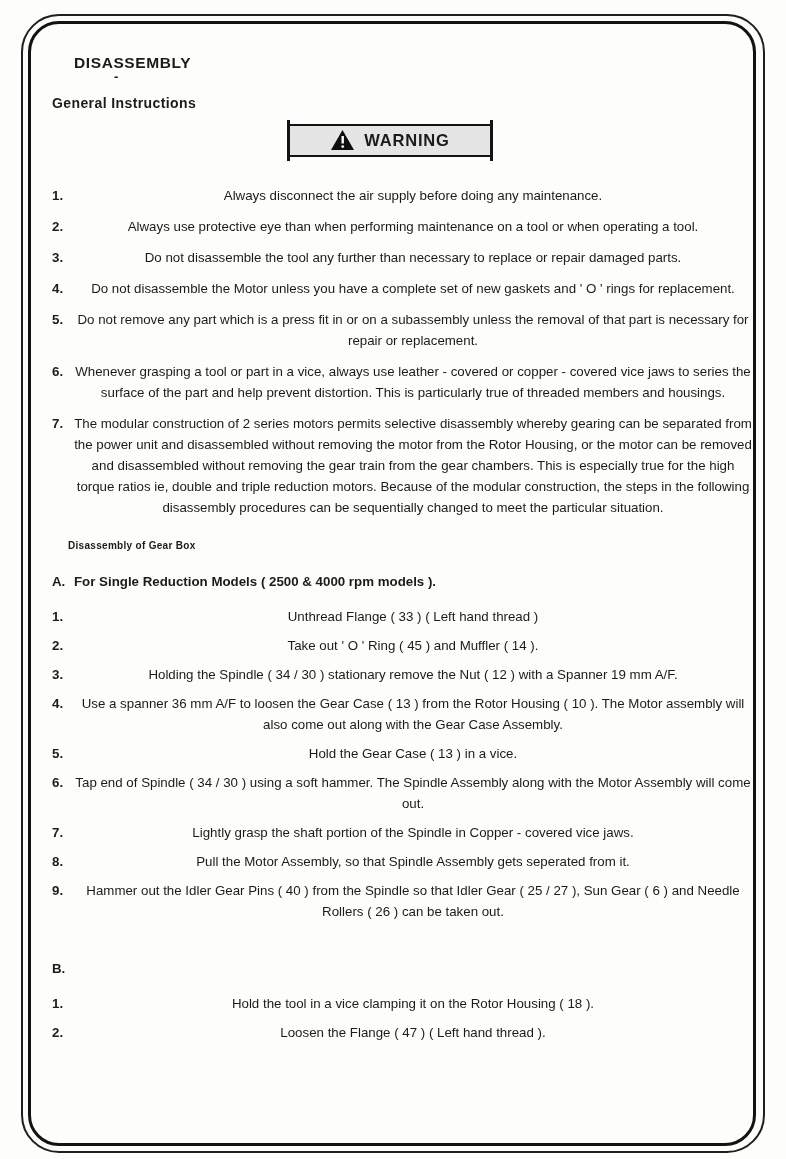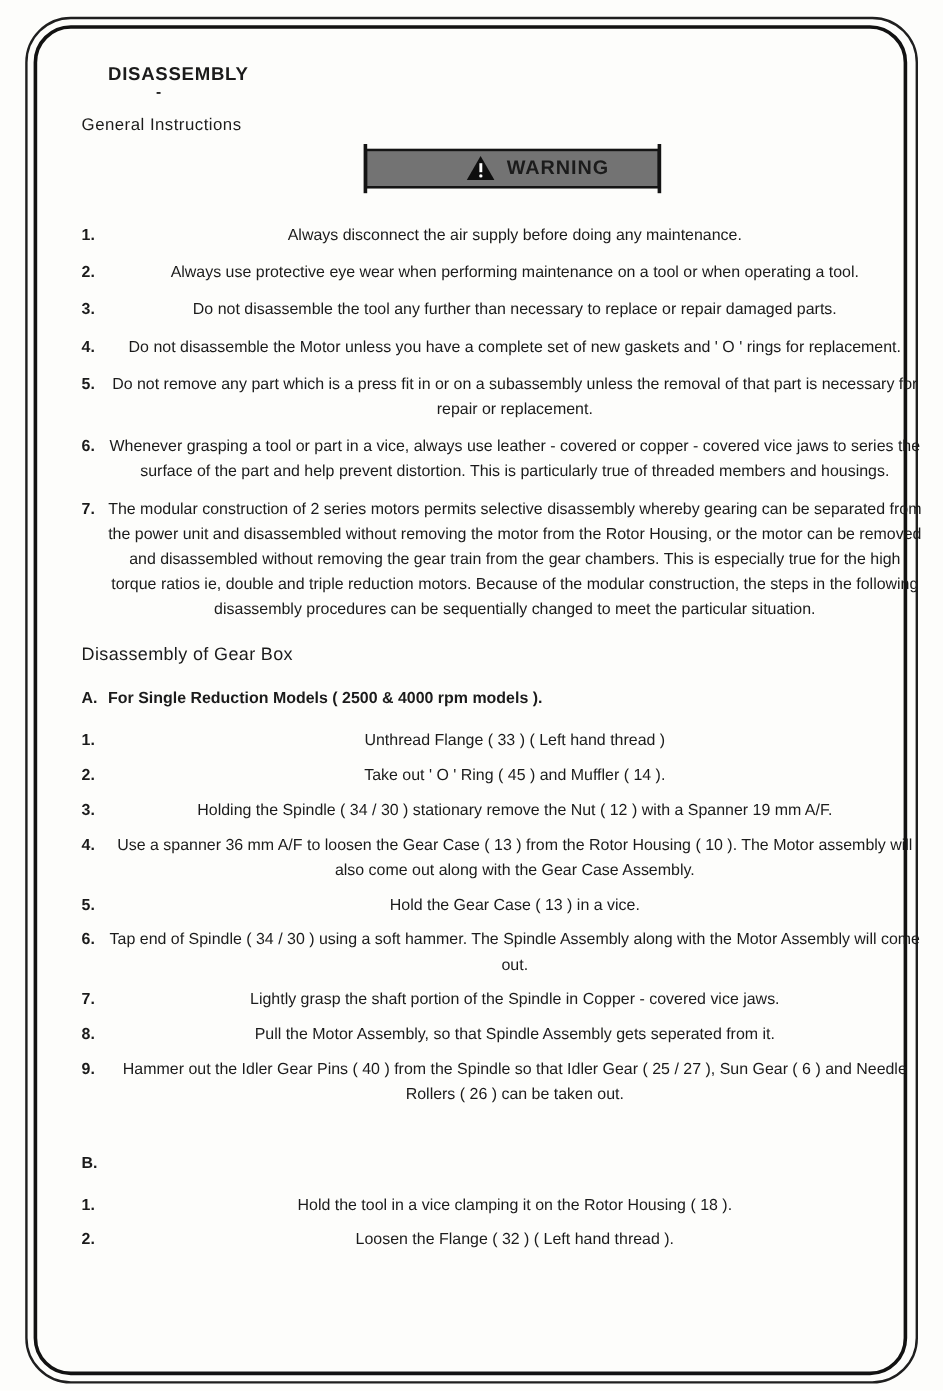--- a/index.html
+++ b/index.html
@@ -14,47 +14,46 @@
   }
   .frame-outer{
     position:absolute;left:21px;top:14px;width:740px;height:1135px;
     border:2px solid #1f1f1f;border-radius:38px;
   }
   .frame-inner{
     position:absolute;left:28px;top:21px;width:722px;height:1119px;
     border:3px solid #121212;border-radius:31px;
   }
   .content{
-    position:absolute;left:68px;top:54px;width:700px;
+    position:absolute;left:52px;top:54px;width:700px;
     font-size:13.3px;line-height:21px;
   }
   .page-title{
     margin:0 0 0 22px;
     font-size:15.5px;font-weight:700;letter-spacing:.6px;
     line-height:18px;
   }
   .title-mark{
     margin-left:62px;font-weight:700;font-size:13px;line-height:9px;
   }
   .section-heading{
     margin:13px 0 0 0;
-    font-size:14px;font-weight:400;letter-spacing:.4px;line-height:18px;
+    font-size:14px;font-weight:700;letter-spacing:.4px;line-height:18px;
   }
   .gear-heading{
-    margin:18px 0 0 0;
-    font-size:15px;font-weight:400;letter-spacing:.3px;line-height:19px;
+    margin:18px 0 0 16px;
+    font-size:10px;font-weight:700;letter-spacing:.3px;line-height:19px;
   }
   .warnbox{
     position:relative;
     margin:12px 0 0 236px;
     width:200px;height:29px;
     border:2px solid #141414;
     display:flex;align-items:center;justify-content:center;gap:9px;
-    background:#737373;
-    padding-left:42px;
+    background:#e5e5e5;
   }
   .warnbox::before,.warnbox::after{
     content:"";position:absolute;top:-6px;bottom:-6px;width:3px;background:#141414;
   }
   .warnbox::before{left:-3px;}
   .warnbox::after{right:-3px;}
   .warn-label{font-size:16.5px;font-weight:700;letter-spacing:.8px;}
   .tri{display:inline-flex;margin-top:-2px;}
   .list{margin-top:28px;}
   .li{display:flex;margin-bottom:10px;}
@@ -91,21 +90,21 @@
       <span class="warn-label">WARNING</span>
     </div>
 
     <div class="list">
       <div class="li">
         <span class="num">1.</span>
         <span class="txt">Always disconnect the air supply before doing any maintenance.</span>
       </div>
       <div class="li">
         <span class="num">2.</span>
-        <span class="txt">Always use protective eye wear when performing maintenance on a tool or when operating a tool.</span>
+        <span class="txt">Always use protective eye than when performing maintenance on a tool or when operating a tool.</span>
       </div>
       <div class="li">
         <span class="num">3.</span>
         <span class="txt">Do not disassemble the tool any further than necessary to replace or repair damaged parts.</span>
       </div>
       <div class="li">
         <span class="num">4.</span>
         <span class="txt">Do not disassemble the Motor unless you have a complete set of new gaskets and ' O ' rings for replacement.</span>
       </div>
       <div class="li">
@@ -173,19 +172,19 @@
       <div class="sec-head" style="margin-top:0">
         <span class="num">B.</span>
       </div>
       <div class="sec-items">
         <div class="li">
           <span class="num">1.</span>
           <span class="txt">Hold the tool in a vice clamping it on the Rotor Housing ( 18 ).</span>
         </div>
         <div class="li">
           <span class="num">2.</span>
-          <span class="txt">Loosen the Flange ( 32 ) ( Left hand thread ).</span>
+          <span class="txt">Loosen the Flange ( 47 ) ( Left hand thread ).</span>
         </div>
       </div>
     </div>
 
   </div>
 </div>
 
 </body></html>

